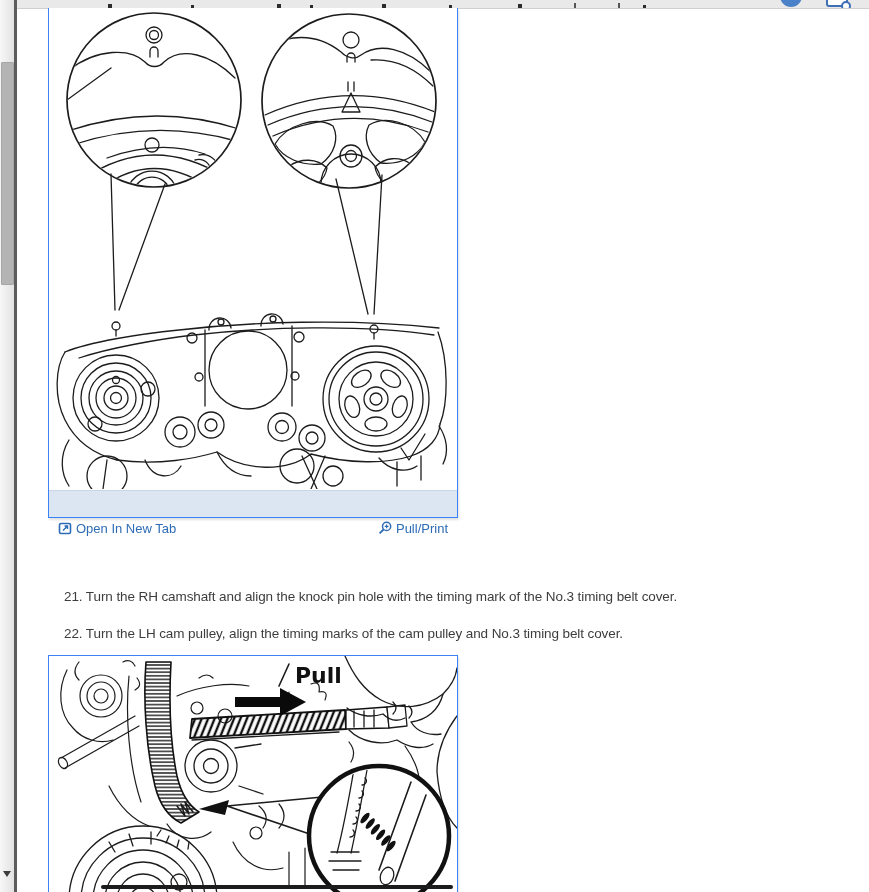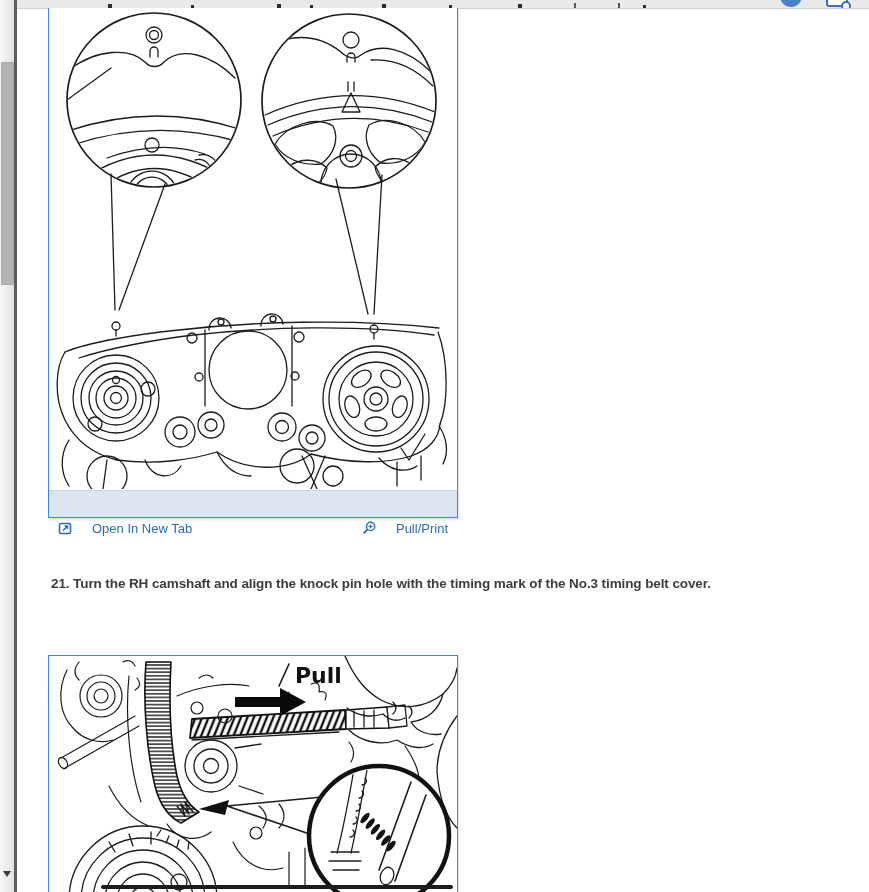--- a/index.html
+++ b/index.html
@@ -28,28 +28,28 @@
             border-radius:50%;background:#fff;}
 
   
   .figure-card{position:absolute;background:#fff;border:1px solid #3b82f6;
                box-shadow:1px 2px 2px rgba(0,0,0,0.12);}
   .figure1{left:48px;top:8px;width:408px;height:509px;border-top:none;}
   .figure2{left:48px;top:655px;width:408px;height:237px;border-bottom:none;overflow:hidden;}
   .figure-footer{position:absolute;left:0;bottom:0;width:100%;height:27px;box-sizing:border-box;
                  background:#dce6f2;border-top:1px solid #c9d6e6;
                  display:flex;justify-content:space-between;align-items:center;padding:0 9px;}
-  .fig-link{display:flex;align-items:center;gap:20px;color:#2e6cb5;font-size:13px;
+  .fig-link{display:flex;align-items:center;gap:4px;color:#2e6cb5;font-size:13px;
             text-decoration:none;cursor:pointer;margin-top:48px;}
   .fig-link svg{display:block;}
 
   
   .steps{position:absolute;left:48px;top:571px;width:780px;color:#3d3d3d;
          font-size:13.5px;line-height:20.5px;letter-spacing:-0.1px;}
-  .steps p{margin:3px;font-weight:bold;}
+  .steps p{margin:16px;}
 
   svg.diagram{display:block;stroke:#1c1c1c;fill:none;stroke-width:1.3;
               stroke-linecap:round;stroke-linejoin:round;}
 </style>
 </head>
 <body>
 
 <div class="page">
 
   <div class="scrollbar">
@@ -211,20 +211,21 @@
           <path d="M5.5,8.5 L1.6,12.4" stroke="#2e6cb5" stroke-width="1.8"></path>
           <path d="M8.6,3.5 V7.3 M6.7,5.4 H10.5" stroke="#2e6cb5" stroke-width="1.2"></path>
         </svg>
         <span>Pull/Print</span>
       </a>
     </div>
   </div>
 
   <div class="steps">
     <p>21. Turn the RH camshaft and align the knock pin hole with the timing mark of the No.3 timing belt cover.</p>
+    <p>22. Turn the LH cam pulley, align the timing marks of the cam pulley and No.3 timing belt cover.</p>
   </div>
 
   <div class="figure-card figure2">
     <svg class="diagram" width="408" height="237" viewBox="0 0 408 237">
       <defs>
         <pattern id="hatchH" patternUnits="userSpaceOnUse" width="5" height="3.6">
           <path d="M0,1.8 H5" stroke="#111" stroke-width="1.2"></path>
         </pattern>
         <pattern id="hatchD" patternUnits="userSpaceOnUse" width="6" height="24" patternTransform="rotate(22)">
           <path d="M3,0 V24" stroke="#111" stroke-width="2.4"></path>

